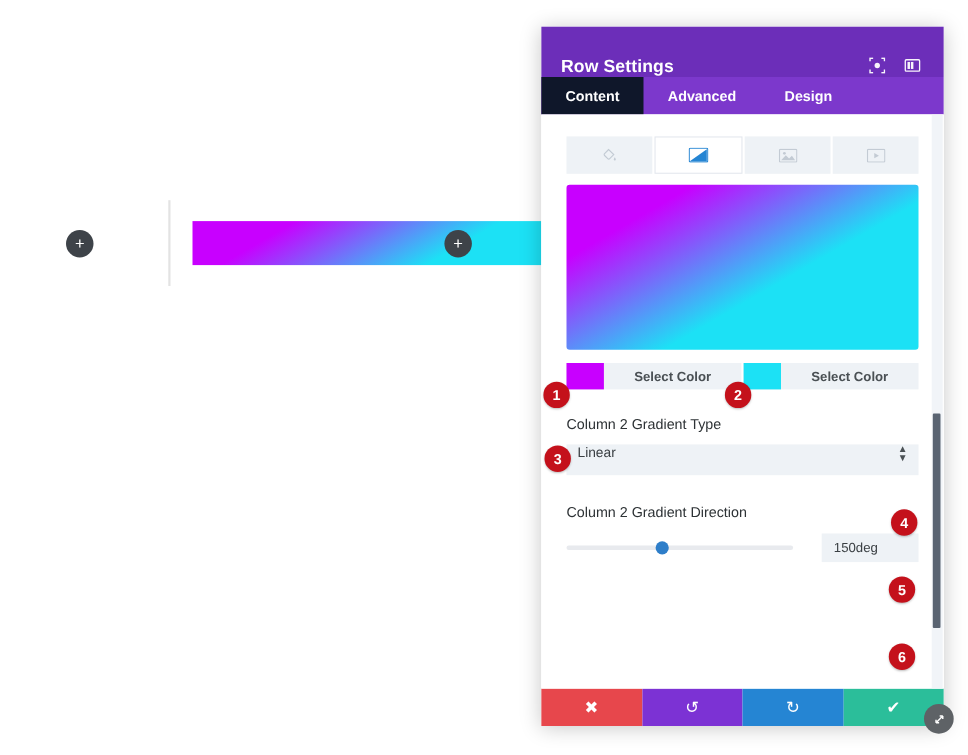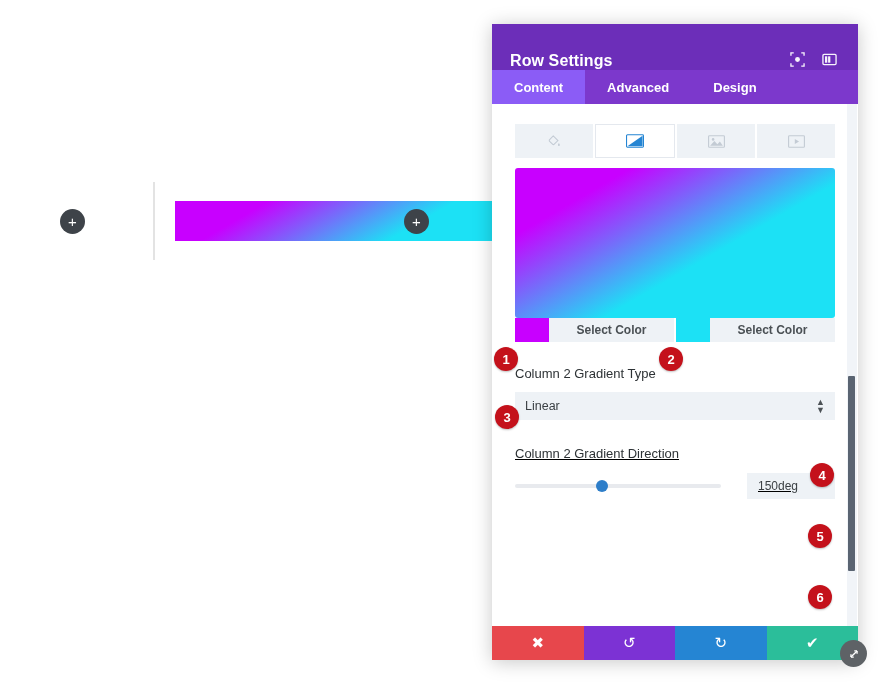--- a/index.html
+++ b/index.html
@@ -67,21 +67,21 @@
 
   .panel-tabs {
     height: 34px; background: #7c38cc;
     display: flex; flex: 0 0 auto;
   }
   .tab {
     display: flex; align-items: center; justify-content: center;
     color: #fff; font-size: 13px; font-weight: bold;
     padding: 0 22px; cursor: pointer; height: 100%;
   }
-  .tab.active { background: #8b5cf6; }
+  .tab.active { background: #0f172a; }
 
   .panel-body {
     position: relative; flex: 1 1 auto;
     background: #fff; overflow: hidden;
     padding: 20px 0 0 0;
   }
   .inner { padding: 0 23px; }
 
   .field-label {
     font-size: 13px; color: #2d3235; font-weight: normal;
@@ -97,44 +97,44 @@
   }
   .bg-type.active { background: #ffffff; border: 1px solid #e4e8ee; }
 
   
   .grad-preview {
     margin-top: 10px; height: 150px; border-radius: 3px;
     background: linear-gradient(150deg, #c800ff 20%, #1ce1f5 60%);
   }
 
   
-  .swatch-row { display: flex; gap: 2px; }
+  .swatch-row { display: flex; gap: 2px; margin-top: 12px; }
   .swatch-btn {
     flex: 1 1 0; height: 24px; background: #eef2f6;
     display: flex; align-items: center; cursor: pointer;
   }
   .swatch { width: 34px; height: 24px; flex: 0 0 auto; }
   .swatch-label {
     flex: 1 1 auto; text-align: center;
     font-size: 12px; font-weight: bold; color: #4a5054;
   }
 
   
   .sel-wrap {
     margin-top: 9px; height: 28px; background: #eef2f6;
-    display: flex; align-items: center; padding: 0 10px;
+    display: flex; align-items: flex-start; padding: 0 10px;
     cursor: pointer; position: relative;
   }
   .sel-value { font-size: 12.5px; color: #3b4044; flex: 1 1 auto; }
   .sel-arrows {
     font-size: 9px; color: #4b5155; line-height: 8px; text-align: center;
   }
 
   
-  .slider-group { margin-top: 26px; text-decoration: underline; }
+  .slider-group { margin-top: 26px; }
   .slider-row { display: flex; align-items: center; margin-top: 12px; }
   .track-wrap { flex: 1 1 auto; position: relative; height: 16px; }
   .track {
     position: absolute; top: 6px; left: 0; right: 0;
     height: 4px; border-radius: 2px; background: #e8eaee;
   }
   .knob {
     position: absolute; top: 2px; width: 12px; height: 12px;
     border-radius: 50%; background: #2e7ec9;
     transform: translateX(-6px); cursor: pointer;

